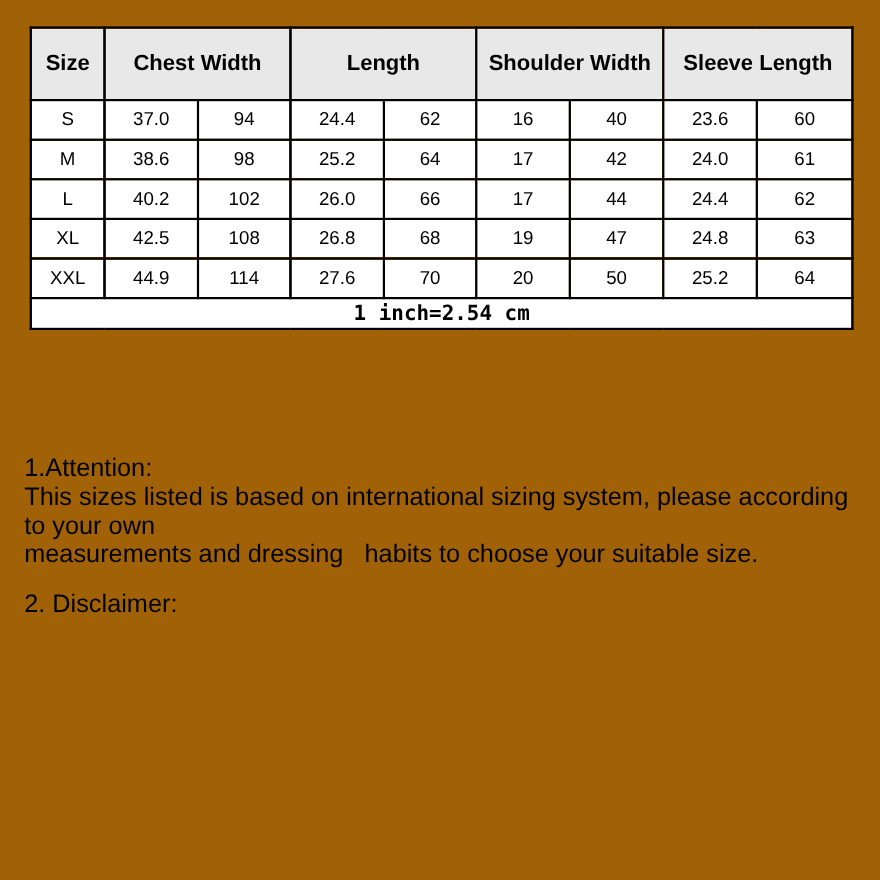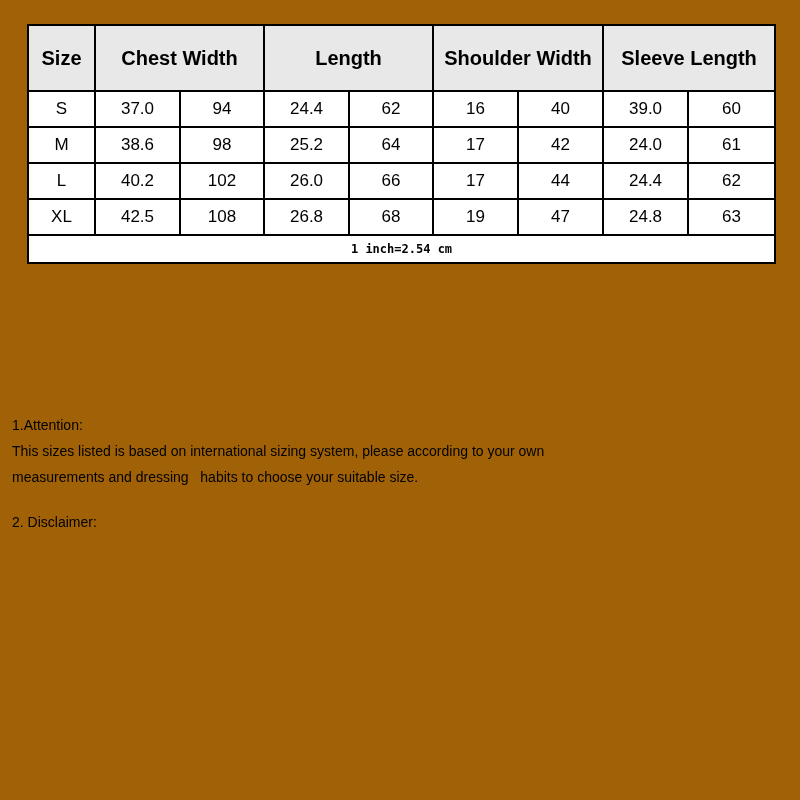--- a/index.html
+++ b/index.html
@@ -45,32 +45,32 @@
     height: 25px;
   }
   .data-row td {
     font-size: 17px;
     height: 34px;
     background: #ffffff;
   }
   .note-row td {
     font-family: "DejaVu Sans Mono", monospace;
     font-weight: bold;
-    font-size: 12px;
+    font-size: 19px;
     background: #ffffff;
   }
   .note-row.first td { height: 26px; }
   .note-row.second td { height: 29px; }
 
   .text-area {
     position: absolute;
-    left: 12px;
+    left: 22px;
     top: 412px;
     width: 750px;
-    font-size: 14px;
+    font-size: 23px;
     line-height: 26px;
   }
   .text-section { margin: 0 0 19px 0; }
   .text-section .sec-heading,
   .text-section .sec-body {
     white-space: pre-wrap;
   }
 </style>
 </head>
 <body>
@@ -101,21 +101,21 @@
 
 
     <tr class="data-row">
       <td>S</td>
       <td>37.0</td>
       <td>94</td>
       <td>24.4</td>
       <td>62</td>
       <td>16</td>
       <td>40</td>
-      <td>39.0</td>
+      <td>23.6</td>
       <td>60</td>
     </tr>
 
     <tr class="data-row">
       <td>M</td>
       <td>38.6</td>
       <td>98</td>
       <td>25.2</td>
       <td>64</td>
       <td>17</td>
@@ -141,20 +141,31 @@
       <td>42.5</td>
       <td>108</td>
       <td>26.8</td>
       <td>68</td>
       <td>19</td>
       <td>47</td>
       <td>24.8</td>
       <td>63</td>
     </tr>
 
+    <tr class="data-row">
+      <td>XXL</td>
+      <td>44.9</td>
+      <td>114</td>
+      <td>27.6</td>
+      <td>70</td>
+      <td>20</td>
+      <td>50</td>
+      <td>25.2</td>
+      <td>64</td>
+    </tr>
 
 
     <tr class="note-row first">
       <td colspan="9">1 inch=2.54 cm</td>
     </tr>
   </tbody>
     </table>
 
   <div class="text-area">
     <div class="text-section">

